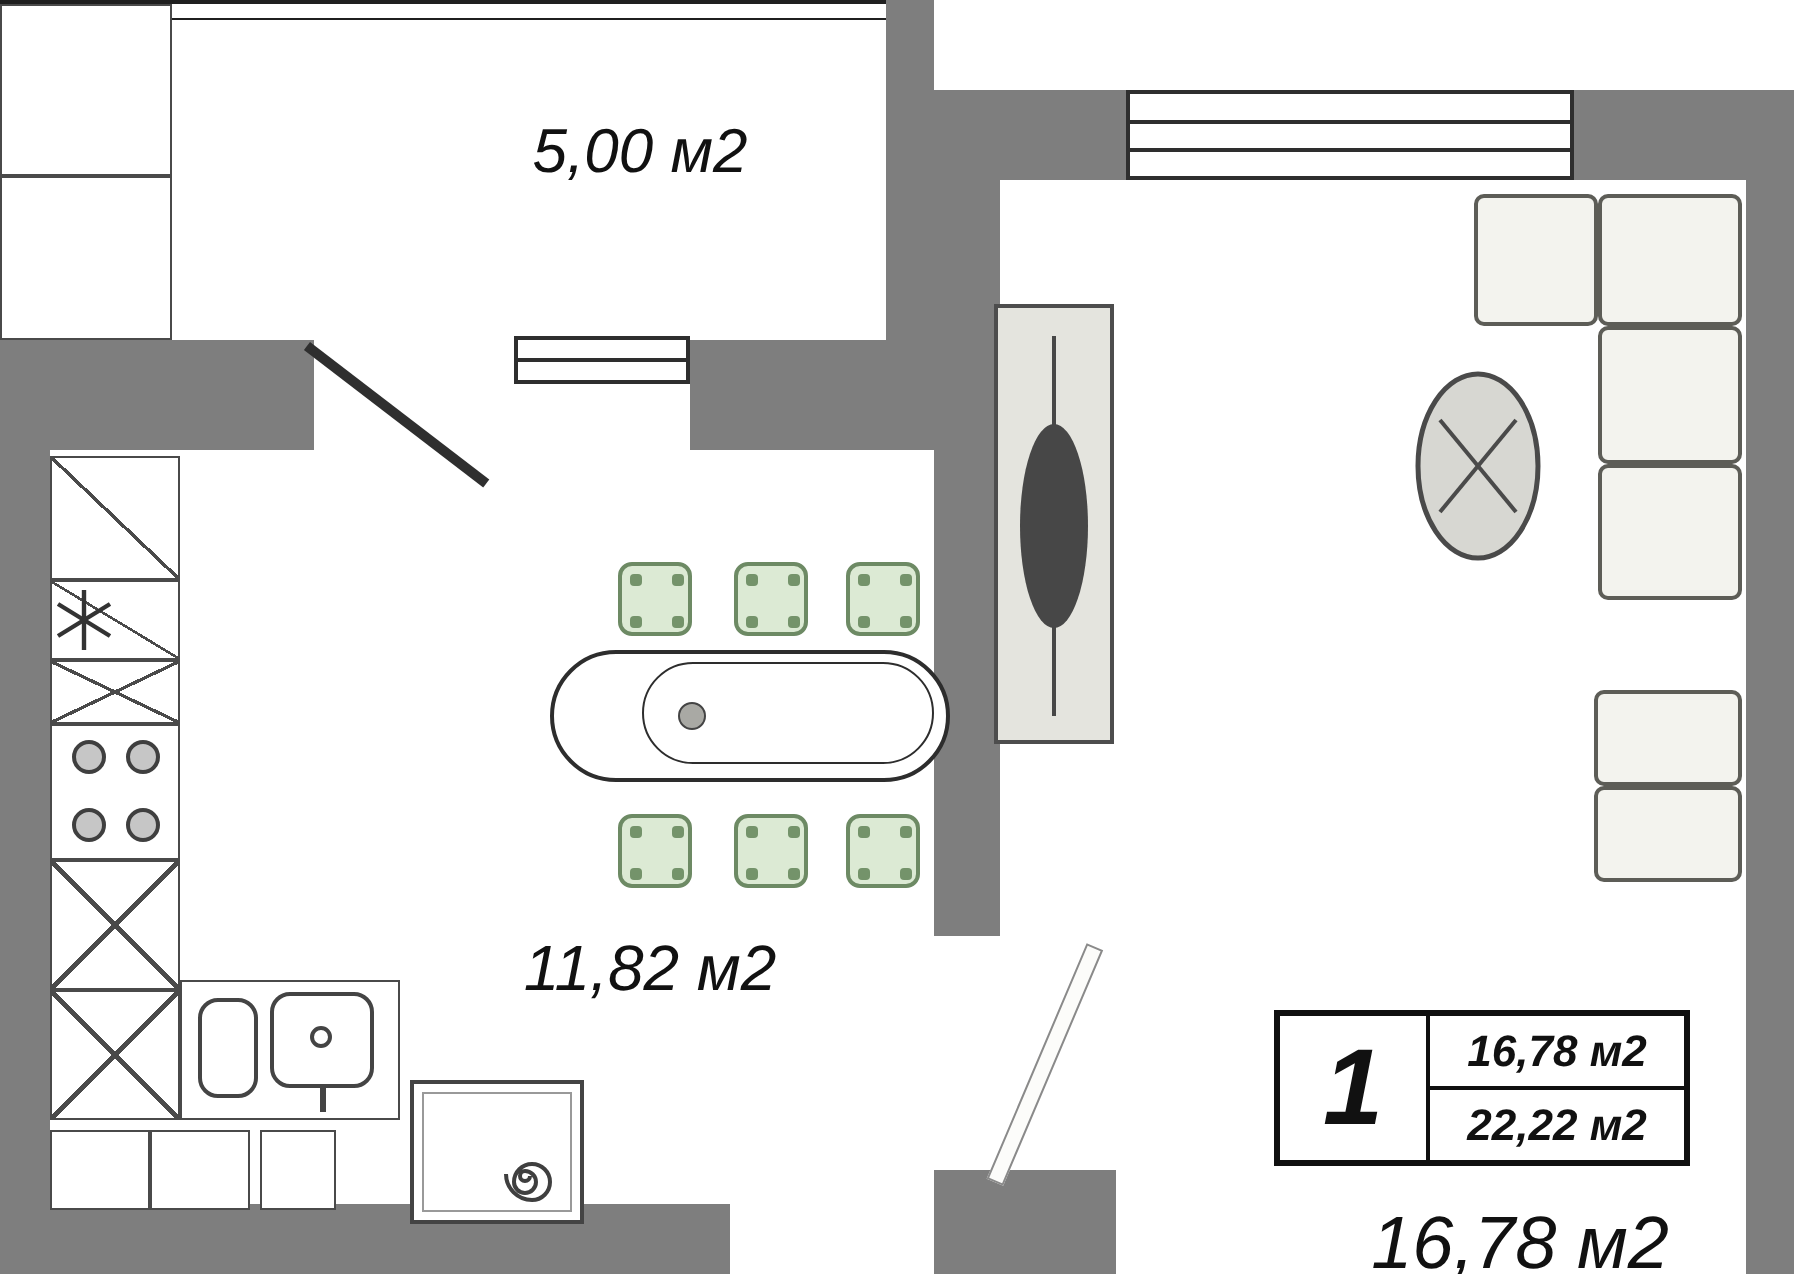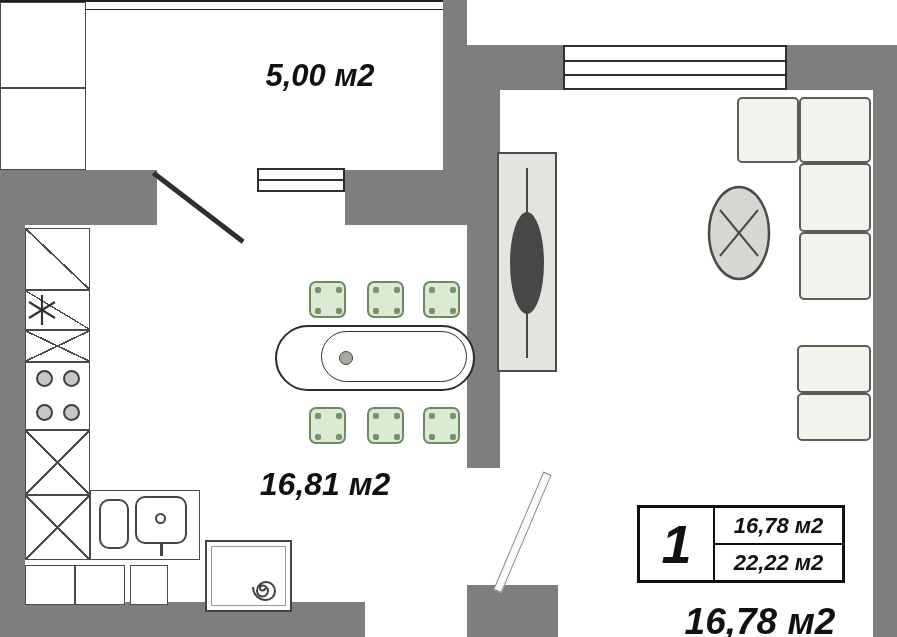--- a/index.html
+++ b/index.html
@@ -15,21 +15,21 @@
   .diag1{background-image:
       linear-gradient(to top right,transparent 49%,#4a4a4a 49%,#4a4a4a 51%,transparent 51%);}
   .chair{position:absolute;width:37px;height:37px;box-sizing:border-box;
         background:var(--chair-fill,#dcead4);border:2px solid var(--chair-border,#6d8a64);border-radius:7px;}
   .chair::after{content:"";position:absolute;left:4px;top:4px;width:6px;height:6px;border-radius:2px;
         background:var(--chair-dot,#74936a);
         box-shadow:21px 0 var(--chair-dot,#74936a),0 21px var(--chair-dot,#74936a),21px 21px var(--chair-dot,#74936a);}
   .burner{position:absolute;width:17px;height:17px;border-radius:50%;box-sizing:border-box;
         background:#c6c6c6;border:2px solid #3f3f3f;}
   .winline{position:absolute;left:0;right:0;height:2px;background:var(--line,#2e2e2e);}
-  .label{position:absolute;font-style:italic;font-weight:bold;color:#111;text-align:center;white-space:nowrap;}
+  .label{position:absolute;font-style:italic;font-weight:normal;color:#111;text-align:center;white-space:nowrap;}
   .sumbox{position:absolute;left:637px;top:505px;width:208px;height:78px;background:#fff;
         border:3px solid #101010;box-sizing:border-box;display:flex;}
   .sum-left{width:73px;border-right:2.5px solid #101010;display:flex;align-items:center;justify-content:center;
         font-size:54px;font-style:italic;font-weight:bold;color:#111;}
   .sum-right{flex:1;display:flex;flex-direction:column;}
   .sum-cell{flex:1;display:flex;align-items:center;justify-content:center;
         font-size:22px;font-style:italic;font-weight:bold;color:#111;}
   .sum-cell.top{border-bottom:2.5px solid #101010;}
 </style>
 </head>
@@ -114,21 +114,21 @@
     <div style="position:absolute;left:62px;top:24px;width:14px;height:14px;border-radius:50%;
                 background:#a9a9a4;border:1.5px solid #444;box-sizing:border-box;"></div>
   </div>
   <div class="chair" style="left:309px;top:281px;"></div>
   <div class="chair" style="left:367px;top:281px;"></div>
   <div class="chair" style="left:423px;top:281px;"></div>
   <div class="chair" style="left:309px;top:407px;"></div>
   <div class="chair" style="left:367px;top:407px;"></div>
   <div class="chair" style="left:423px;top:407px;"></div>
 
-  <div class="label" style="left:225px;top:466px;width:200px;font-size:32px;">16,81 м2</div>
+  <div class="label" style="left:225px;top:466px;width:200px;font-size:32px;">11,82 м2</div>
 
   <div style="position:absolute;left:497px;top:152px;width:60px;height:220px;background:#e4e4de;
               border:2px solid #4d4d4d;box-sizing:border-box;">
     <div style="position:absolute;left:27px;top:14px;width:2px;height:190px;background:var(--wardrobe-dark,#474747);"></div>
     <div style="position:absolute;left:11px;top:58px;width:34px;height:102px;border-radius:50%;
                 background:var(--wardrobe-dark,#474747);"></div>
   </div>
 
   <svg width="68" height="98" viewBox="0 0 68 98" style="position:absolute;left:705px;top:184px;">
     <ellipse cx="34" cy="49" rx="30" ry="46" fill="#d7d7d2" stroke="#4a4a4a" stroke-width="2.5"></ellipse>

